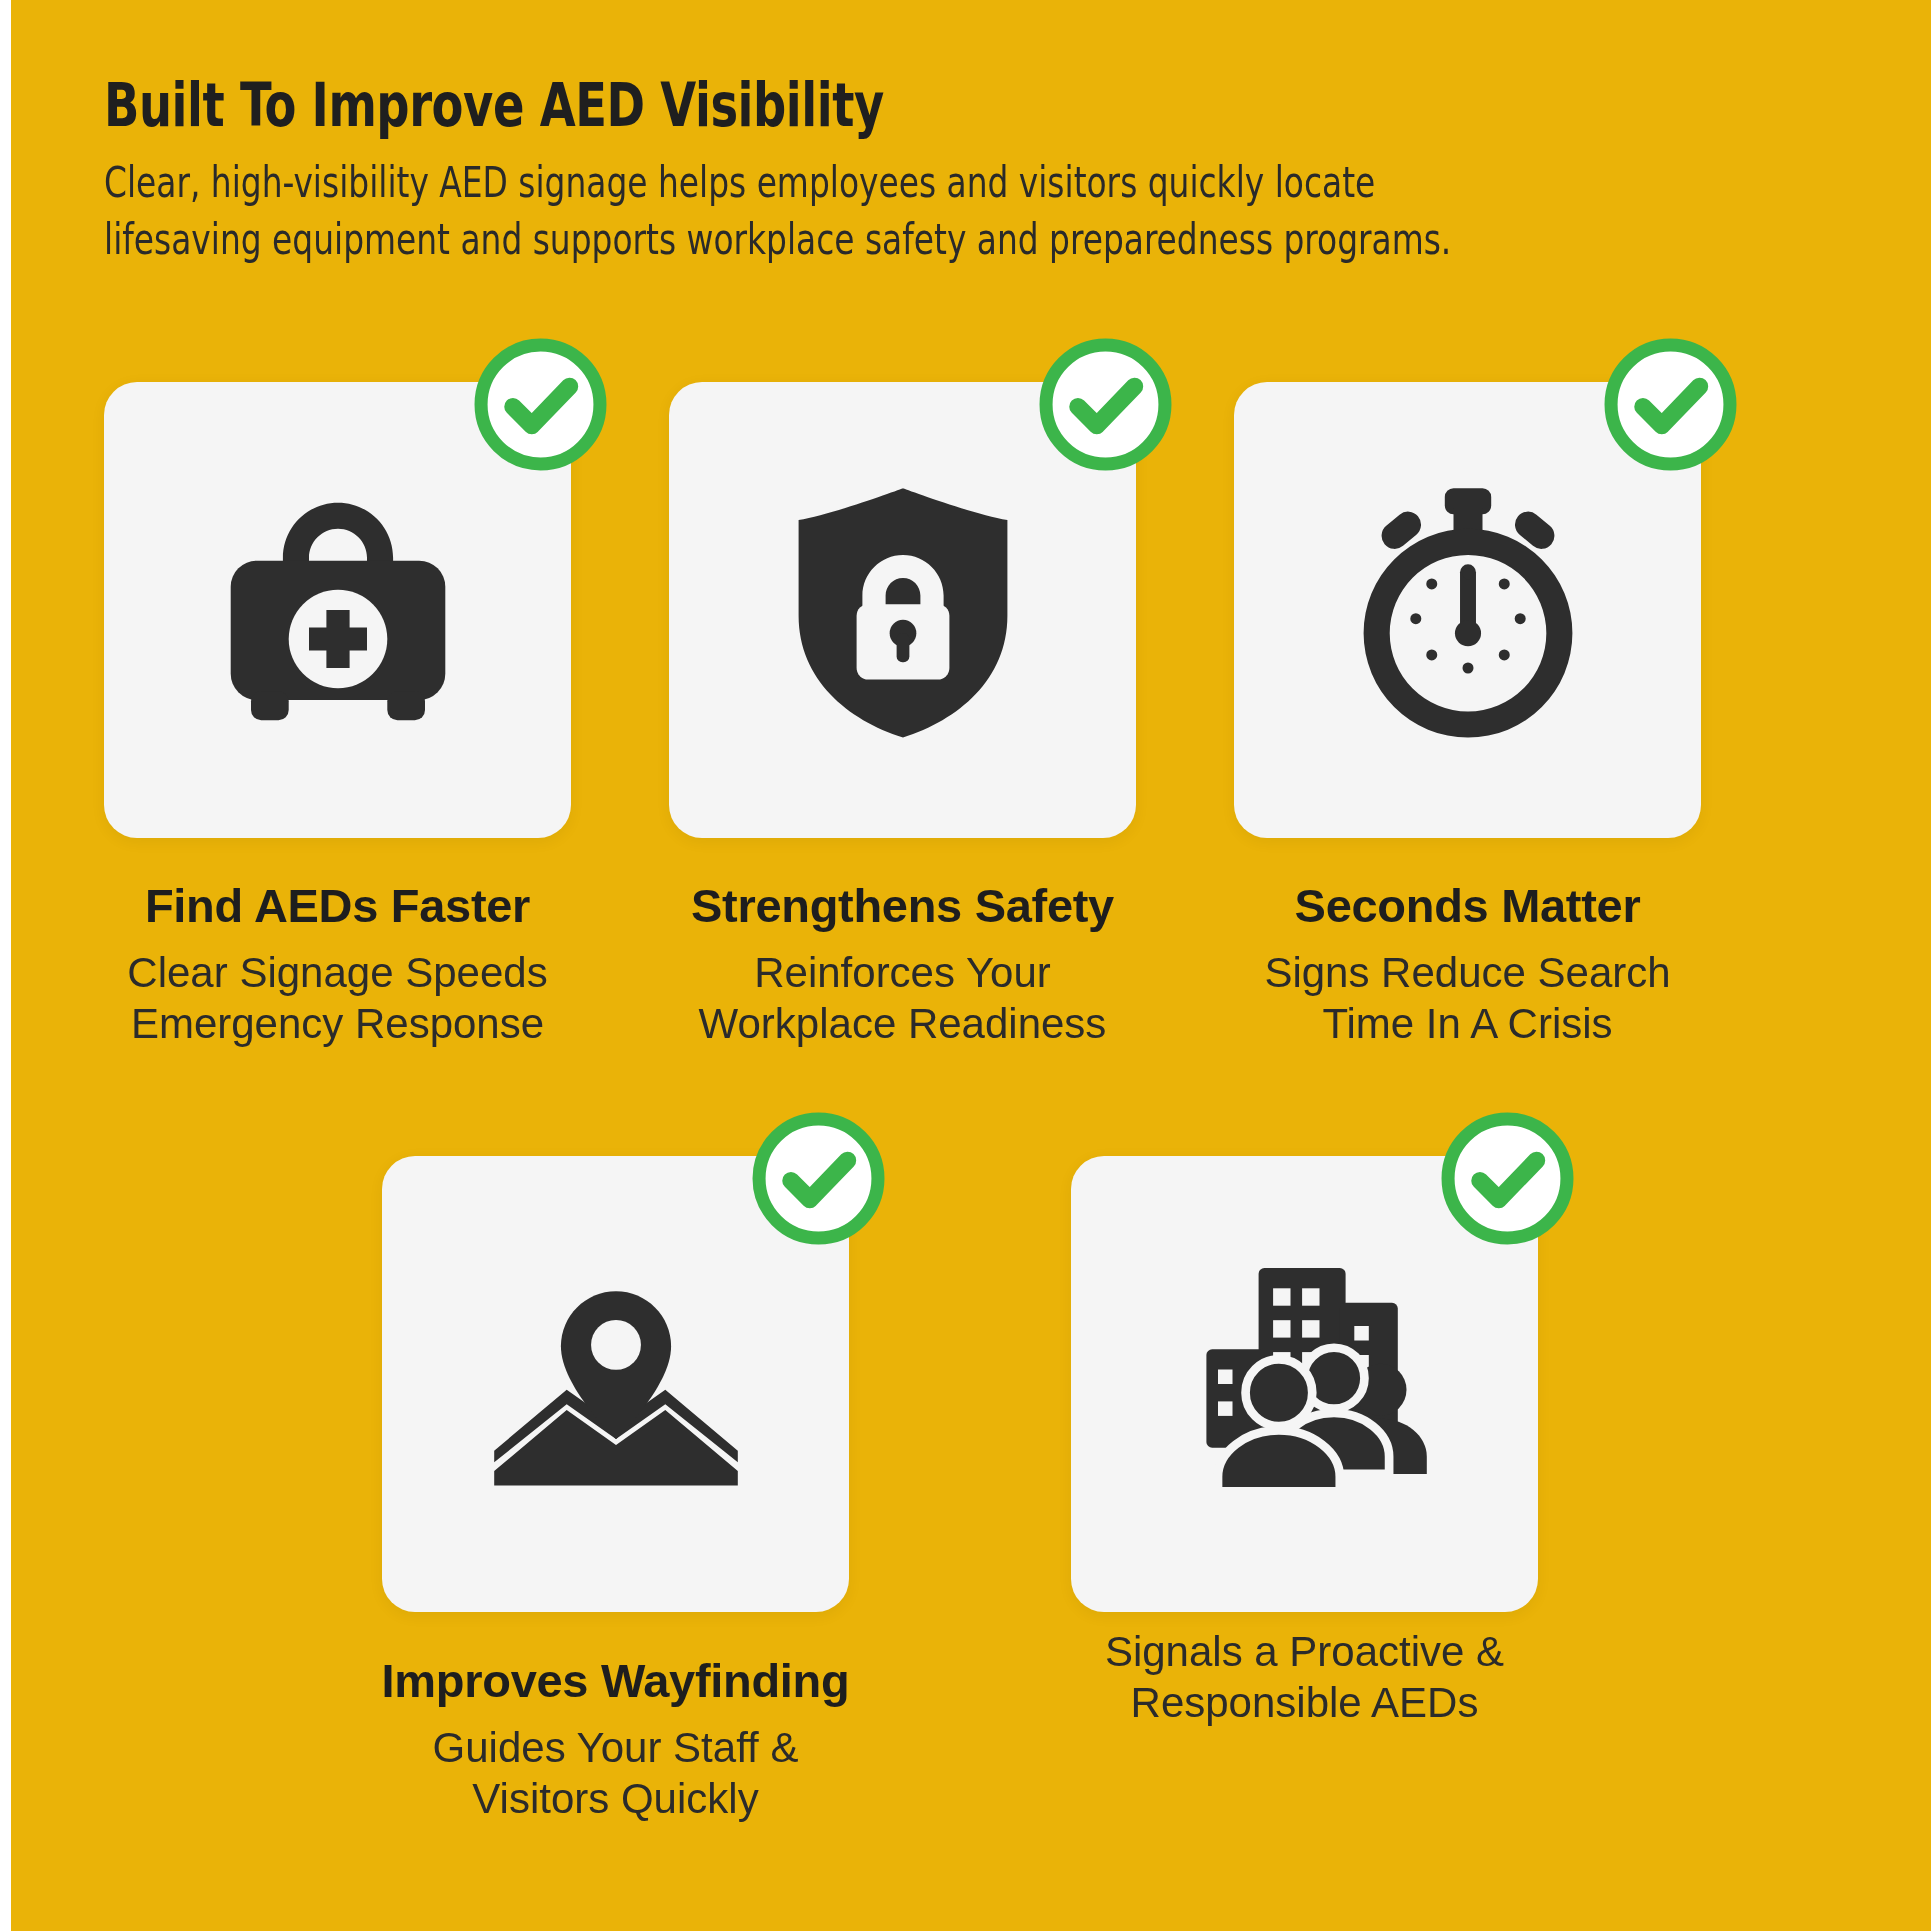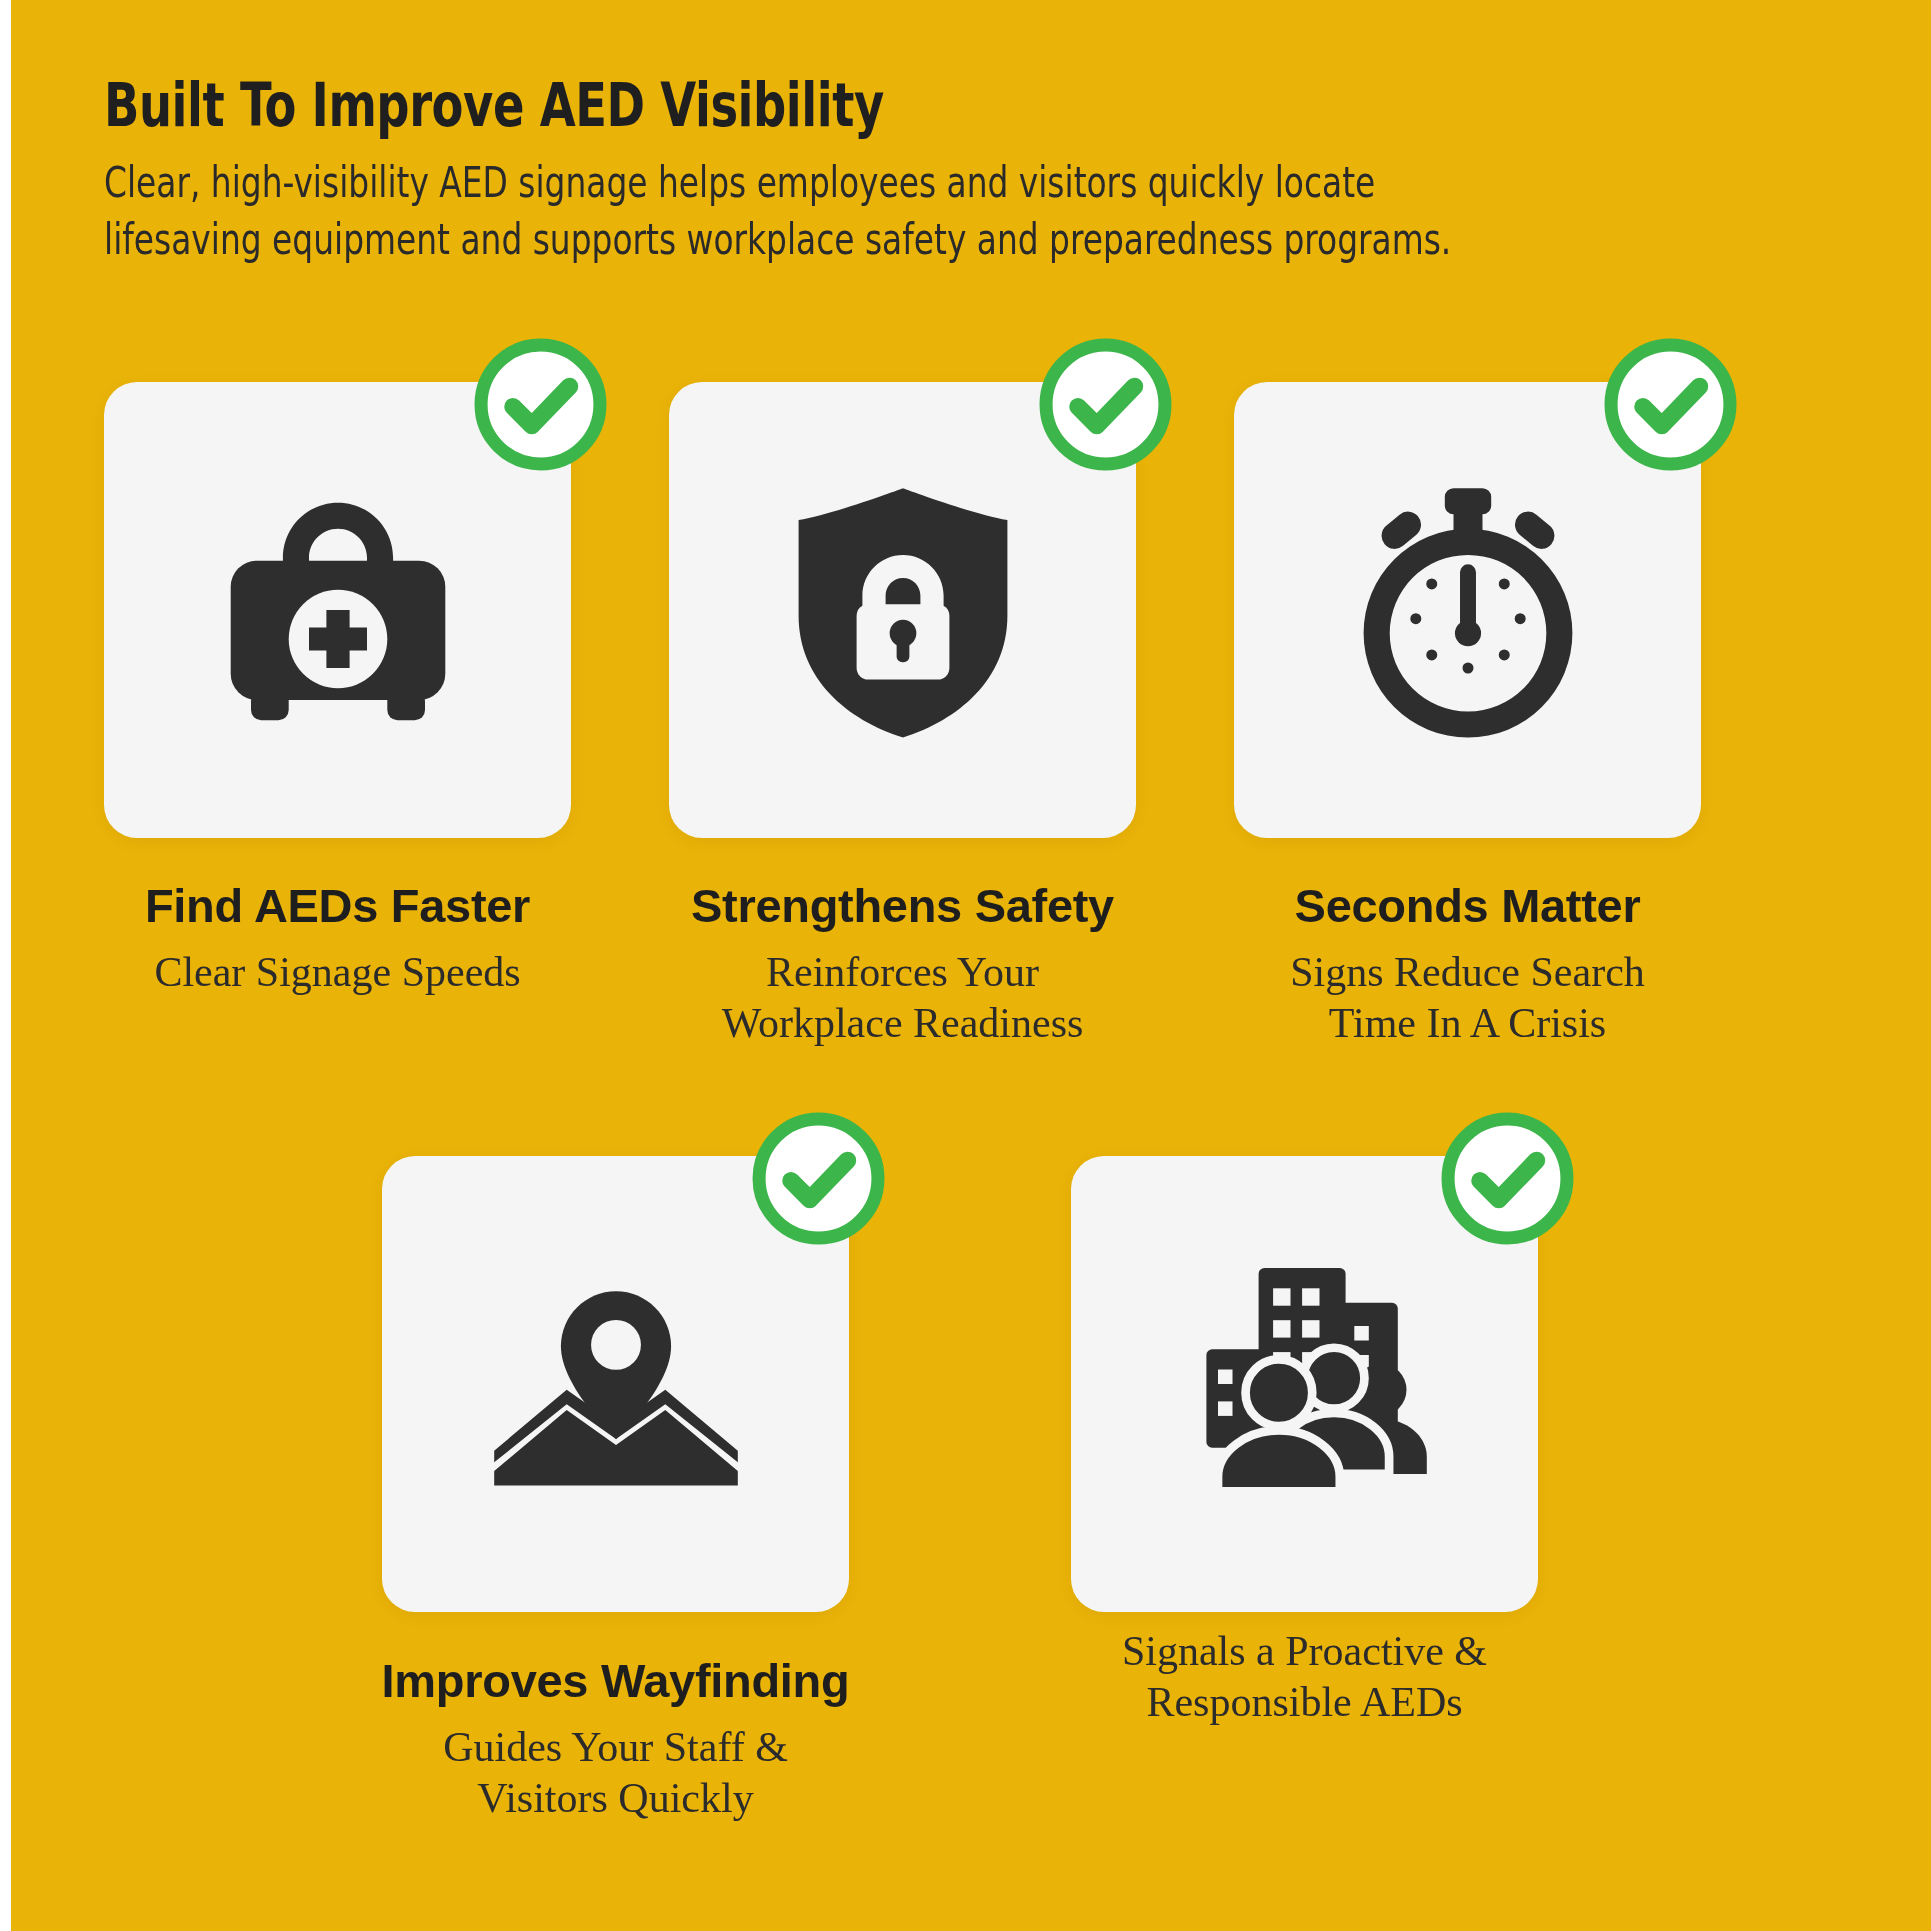--- a/index.html
+++ b/index.html
@@ -115,21 +115,21 @@
     font-size: 47px;
     line-height: 54px;
     letter-spacing: -0.3px;
     color: #1E1E1E;
     text-align: center;
     white-space: nowrap;
   }
 
   .card-desc {
     margin-top: 13.5px;
-    font-family: Liberation Serif, serif;
+    font-family: Liberation Sans, sans-serif;
     font-weight: 400;
     font-size: 42px;
     line-height: 51px;
     color: #2B2B2B;
     text-align: center;
   }
   .card-desc .desc-line { display: block; white-space: nowrap; }
 
   
   #row-btm .card-title { margin-top: 42px; }
@@ -168,20 +168,21 @@
         <div class="check-badge">
           <svg viewBox="0 0 100 100" aria-hidden="true">
             <circle cx="50" cy="50" r="41" fill="#FFFFFF" stroke="#3CB54A" stroke-width="9"></circle>
             <path d="M31 51.5 L44 64.5 L70 37.5" fill="none" stroke="#3CB54A" stroke-width="12" stroke-linecap="round" stroke-linejoin="round"></path>
           </svg>
         </div>
       </div>
       <div class="card-title">Find AEDs Faster</div>
       <div class="card-desc">
         <span class="desc-line">Clear Signage Speeds</span>
+        <span class="desc-line">Emergency Response</span>
       </div>
     </div>
 
     <div class="feature-card">
       <div class="tile-wrap">
         <div class="icon-tile">
           <span>
             <svg width="290" height="290" viewBox="0 0 100 100" aria-hidden="true">
               <g fill="#2E2E2E">
                 <path d="M50 8 C50 8 26 17 14 19 L14 52 C14 74 31 88 50 94 C69 88 86 74 86 52 L86 19 C74 17 50 8 50 8 Z"></path>

